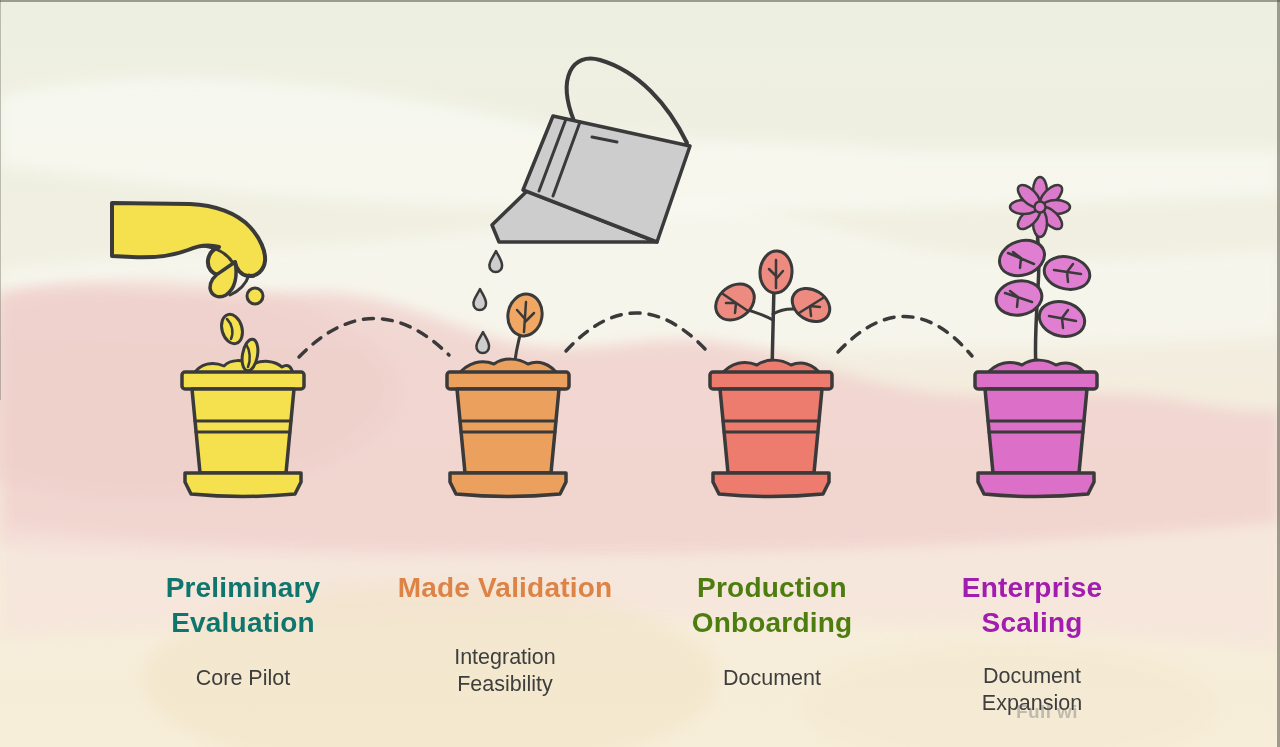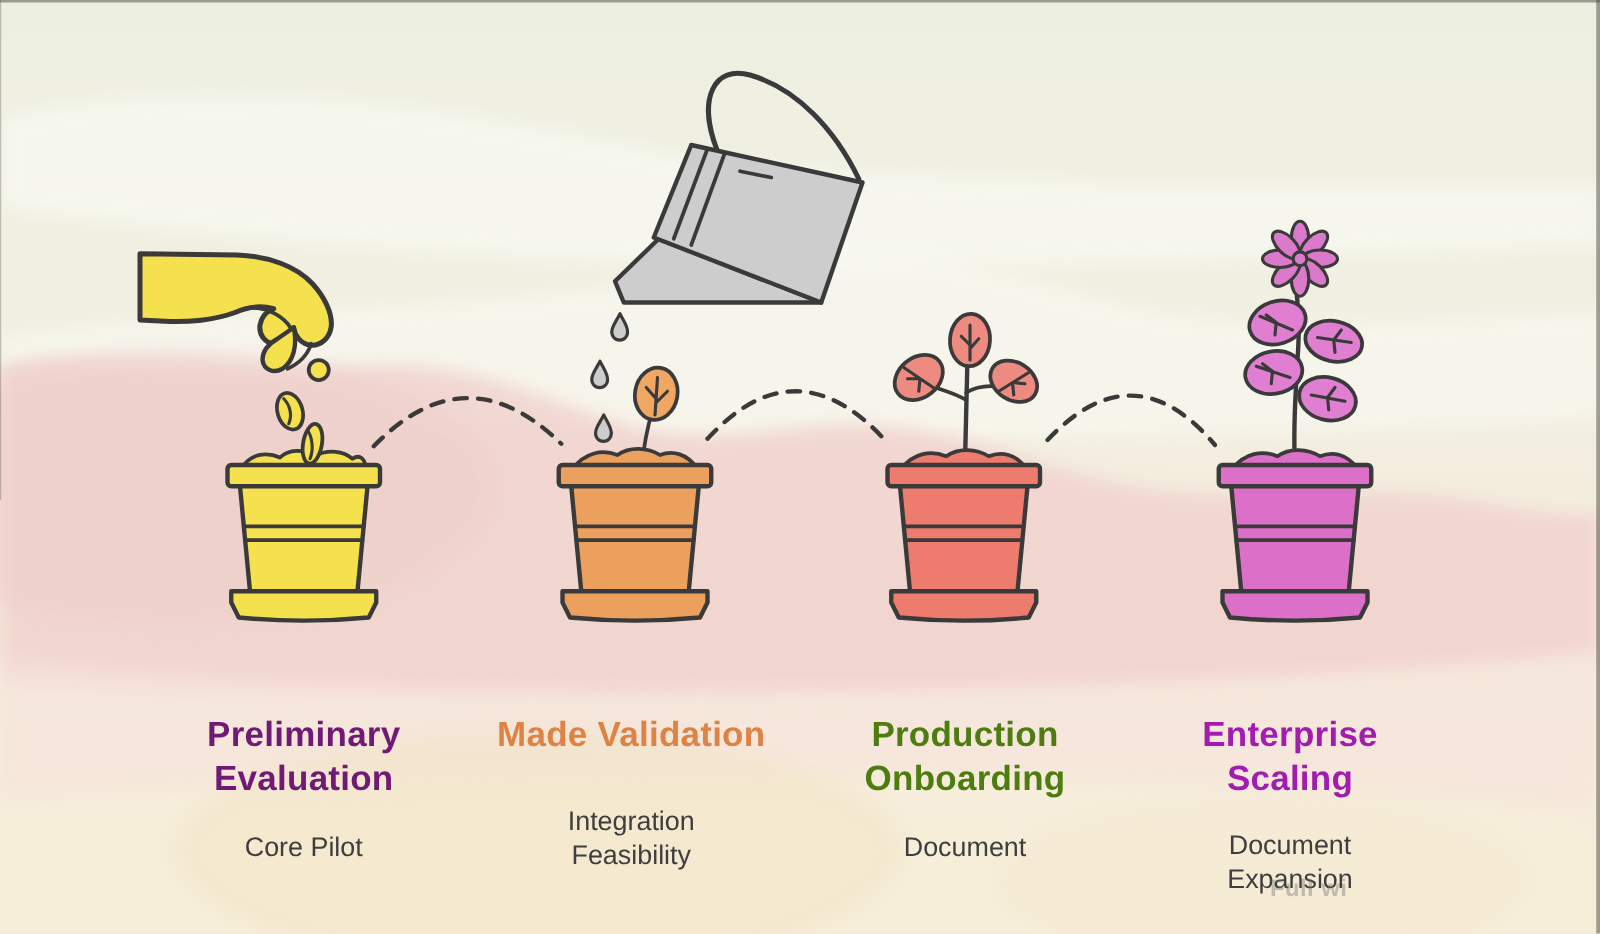--- a/index.html
+++ b/index.html
@@ -160,21 +160,21 @@
       <path class="ln" stroke-width="3" d="M249,275 C246,284 239,291 230,295"></path>
       <g>
         <circle class="fl" stroke-width="3" cx="255" cy="296" r="8"></circle>
         <ellipse class="fl" stroke-width="3" cx="232" cy="329" rx="10" ry="15" transform="rotate(-16 232 329)"></ellipse>
         <path class="ln" stroke-width="2.5" d="M227,319 C232,324 234,332 231,339"></path>
       </g>
     </g>
   </svg>
 
   <div class="stage-label" style="left:103px">
-    <div class="stage-title" style="color: #701a75;">Preliminary
+    <div class="stage-title" style="color: #0f766e;">Preliminary
 Evaluation</div>
     <div class="stage-sub sub-1" style="color: rgb(62, 62, 62);">Core Pilot</div>
   </div>
   <div class="stage-label" style="left:365px">
     <div class="stage-title" style="color: rgb(221, 131, 69);">Made Validation</div>
     <div class="stage-sub sub-2" style="color: rgb(62, 62, 62);">Integration
 Feasibility</div>
   </div>
   <div class="stage-label" style="left:632px">
     <div class="stage-title" style="color: #4d7c0f;">Production

